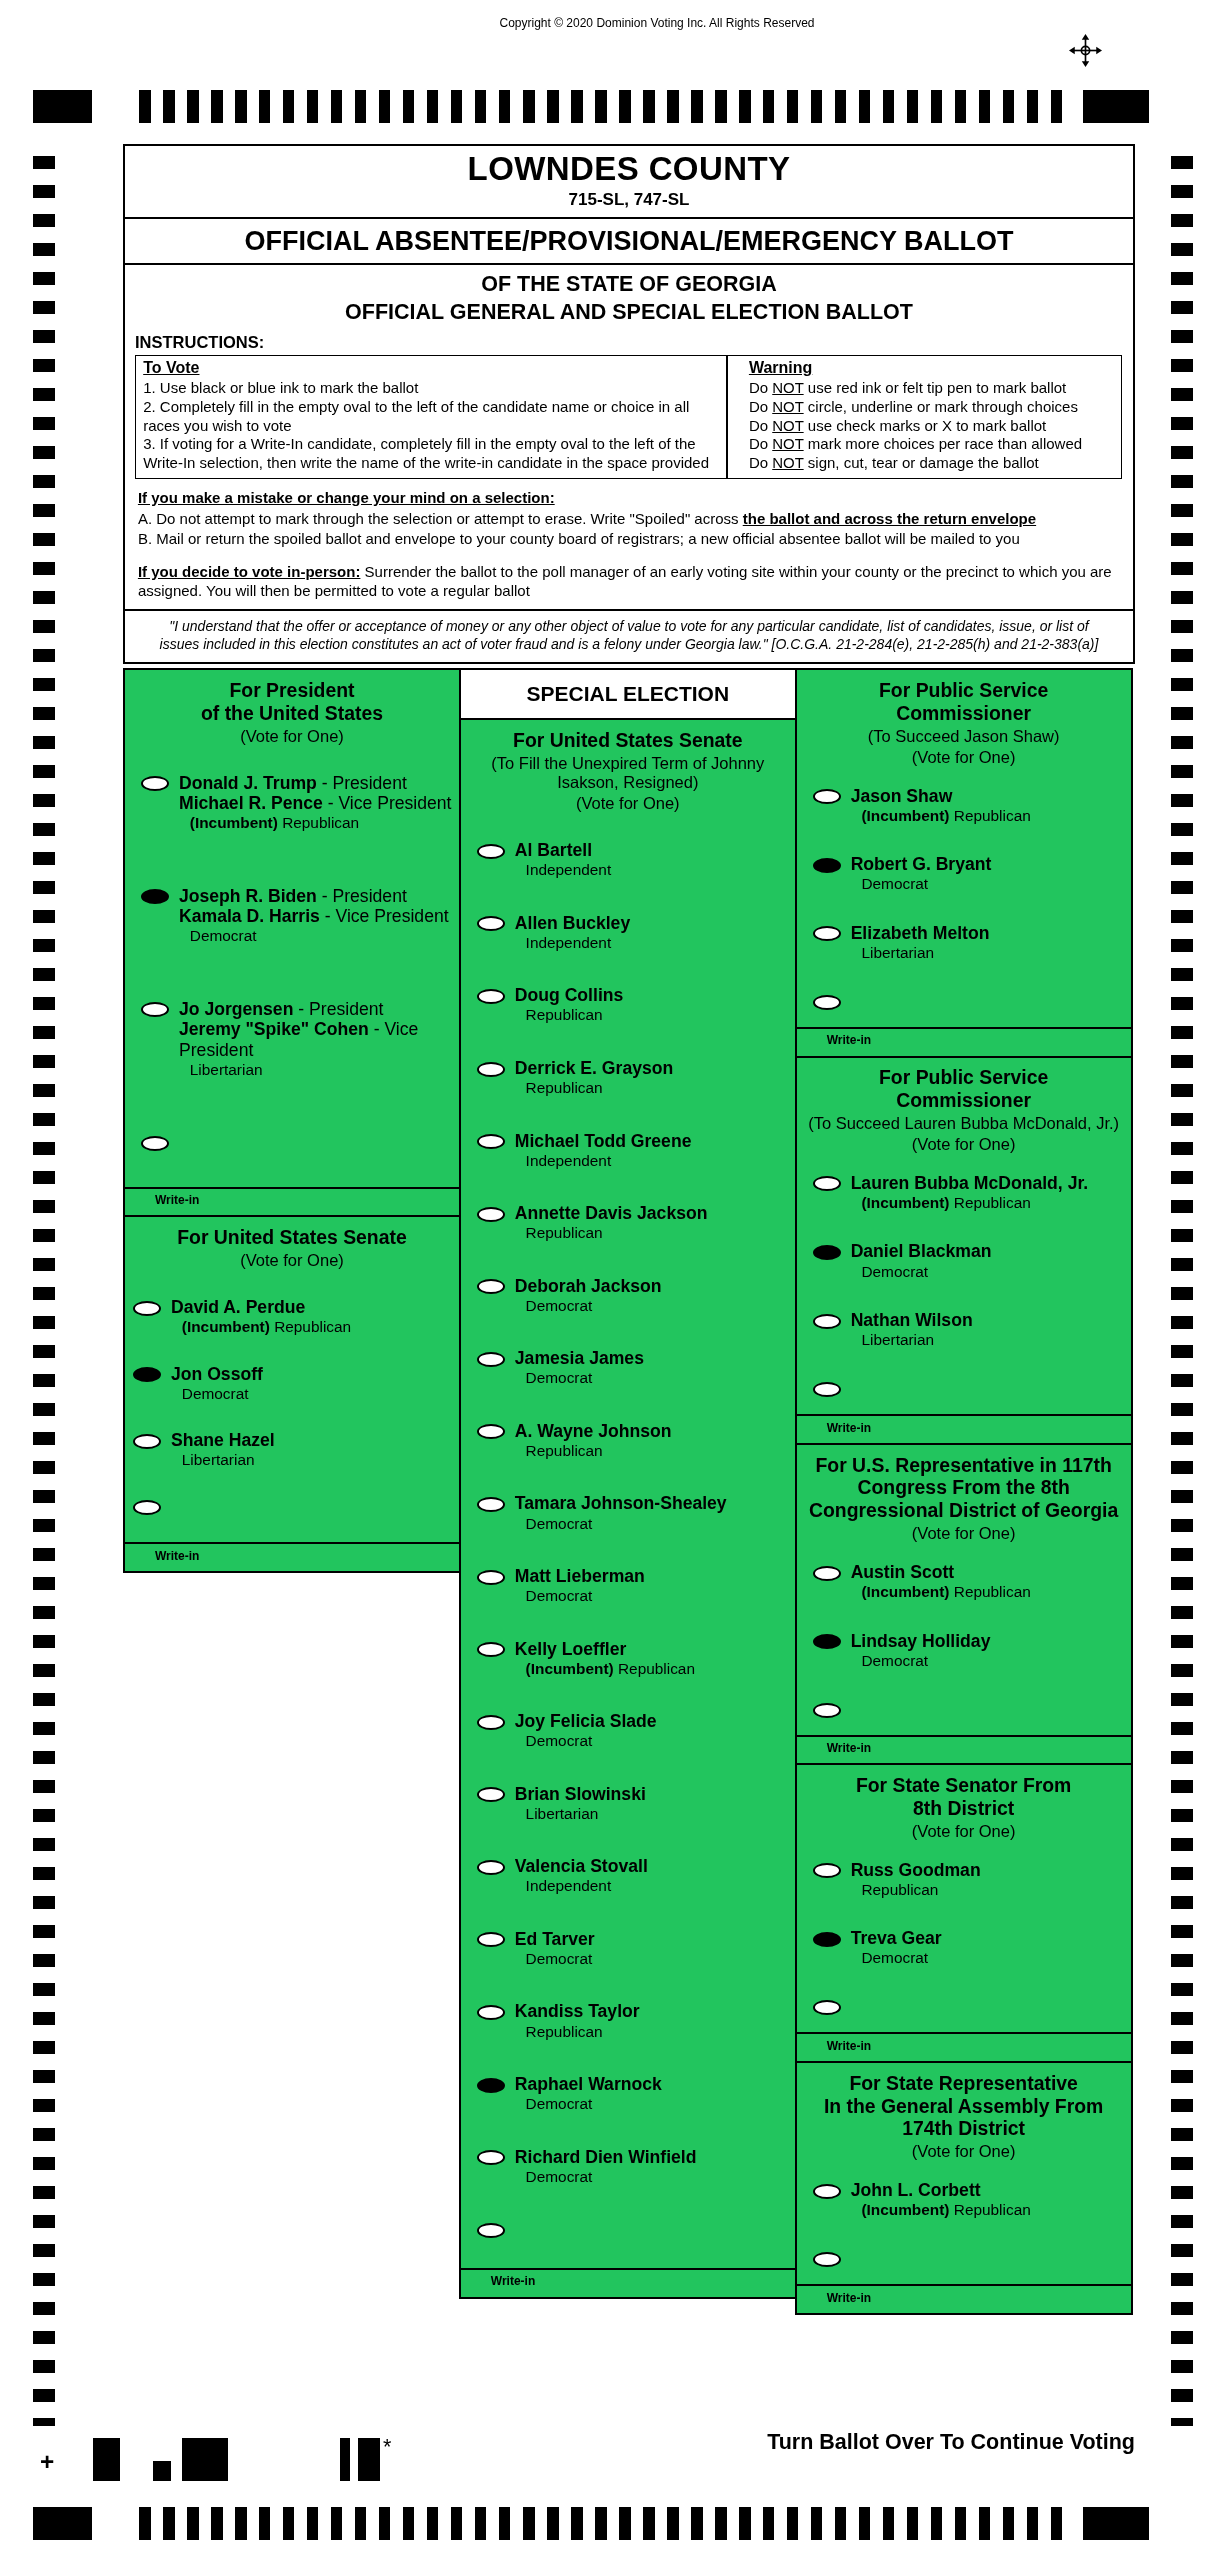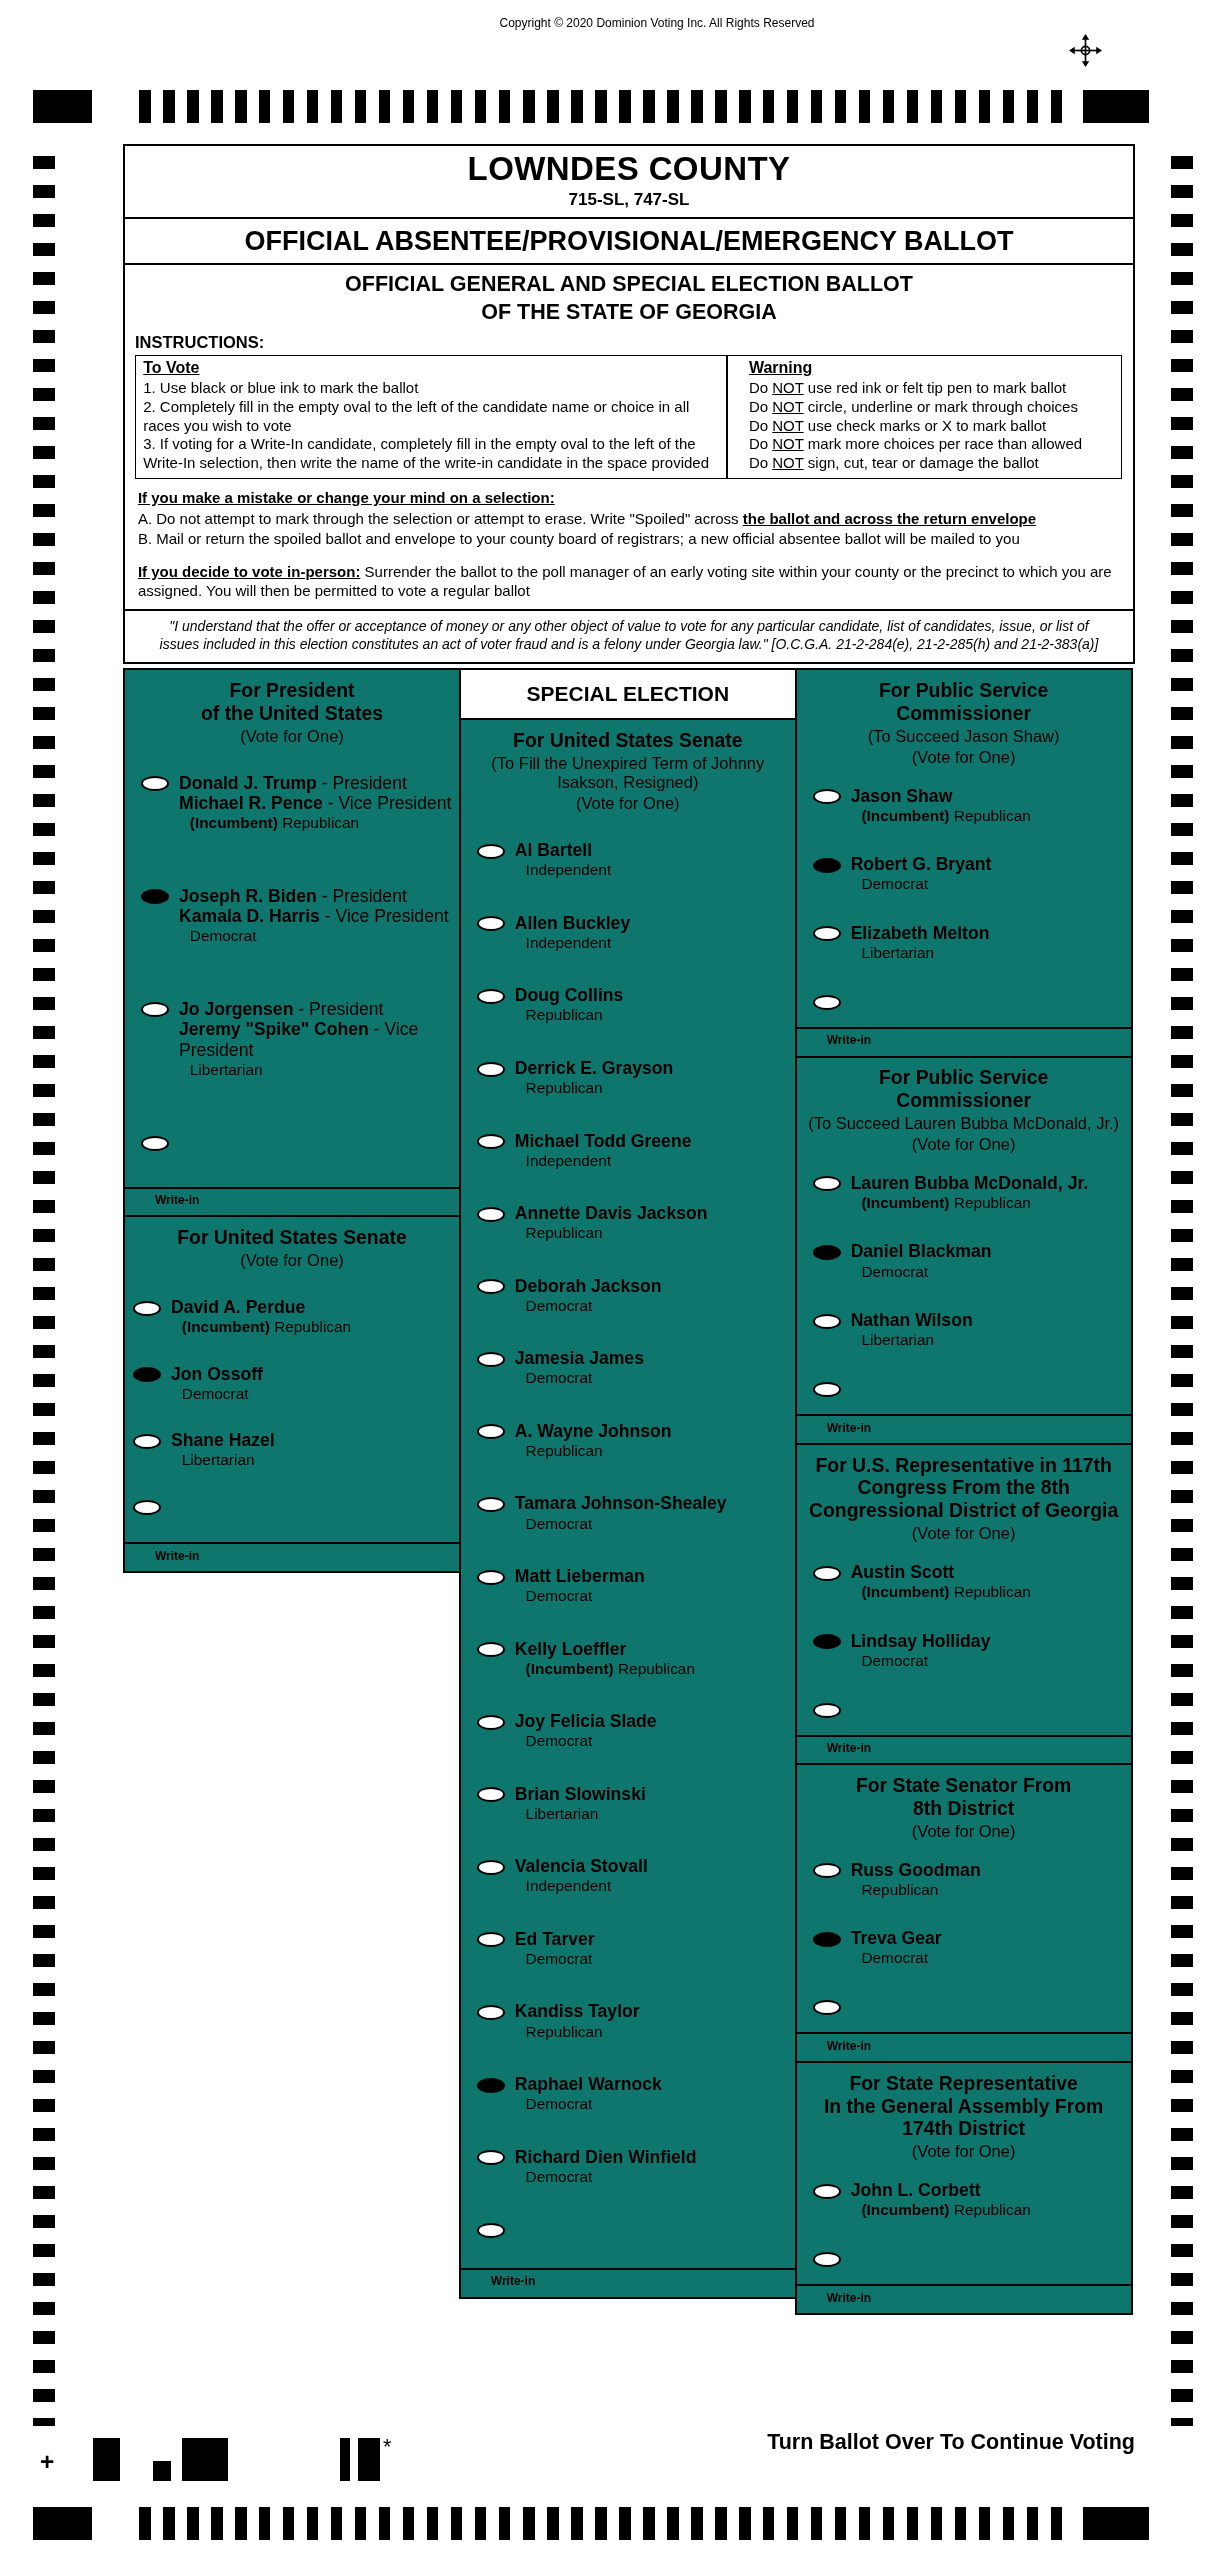--- a/index.html
+++ b/index.html
@@ -45,21 +45,21 @@
   .vgap{height:10px;}
   .oath{border-top:2.2px solid #000;margin:8.6px -10px 0;padding:5.7px 24.4px 8.6px;
     text-align:center;font-style:italic;font-size:14px;line-height:1.3;}
   .rt-b{font-weight:700;} .rt-u{text-decoration:underline;}
 
   
   .columns{display:flex;align-items:flex-start;margin-top:4.3px;}
   .ballot-column{width:338px;}
   .ballot-column+.ballot-column{margin-left:-2.2px;}
   .special-hdr{border:2.2px solid #000;text-align:center;font-size:21px;font-weight:700;padding:12.2px 0;background:#fff;}
-  .contest{border:2.2px solid #000;margin-top:-2.2px;background:#0f766e;}
+  .contest{border:2.2px solid #000;margin-top:-2.2px;background:#22c55e;}
   .ballot-column .contest:first-child{margin-top:0;}
   .contest-head{text-align:center;padding:8.6px 4.3px 0;margin-bottom:27px;}
   .c-title{font-size:19.4px;font-weight:700;line-height:1.18;white-space:pre-line;}
   .c-sub{font-size:16.5px;line-height:1.15;white-space:pre-line;margin-top:2.2px;}
   .c-vote{font-size:16.5px;margin-top:2.2px;}
   .cand-row{display:flex;align-items:flex-start;padding-left:16px;margin-bottom:33px;}
   .oval{flex:none;width:28px;height:15px;border:2.2px solid #000;border-radius:50%;
     margin:3.6px 10px 0 0;background:#fff;}
   .oval.filled{background:#000;}
   .cand-name{font-size:17.6px;font-weight:700;line-height:1.16;}
@@ -119,22 +119,22 @@
   <div class="hdr-box">
     <div class="county">LOWNDES COUNTY</div>
     <div class="precinct">715-SL, 747-SL</div>
   </div>
 
   <div class="type-box">
     <div class="type">OFFICIAL ABSENTEE/PROVISIONAL/EMERGENCY BALLOT</div>
   </div>
 
   <div class="main-box">
+    <div class="etitle">OF THE STATE OF GEORGIA</div>
     <div class="etitle">OFFICIAL GENERAL AND SPECIAL ELECTION BALLOT</div>
-    <div class="etitle">OF THE STATE OF GEORGIA</div>
 
     <div class="instr-label">INSTRUCTIONS:</div>
 
     <div class="instr-row">
       <div class="tovote-box">
         <div class="instr-title">To Vote</div>
         <div>
             <div class="instr-item"><span>1. Use black or blue ink to mark the ballot</span></div>
             <div class="instr-item"><span>2. Completely fill in the empty oval to the left of the candidate name or choice in all races you wish to vote</span></div>
             <div class="instr-item"><span>3. If voting for a Write-In candidate, completely fill in the empty oval to the left of the Write-In selection, then write the name of the write-in candidate in the space provided</span></div>

